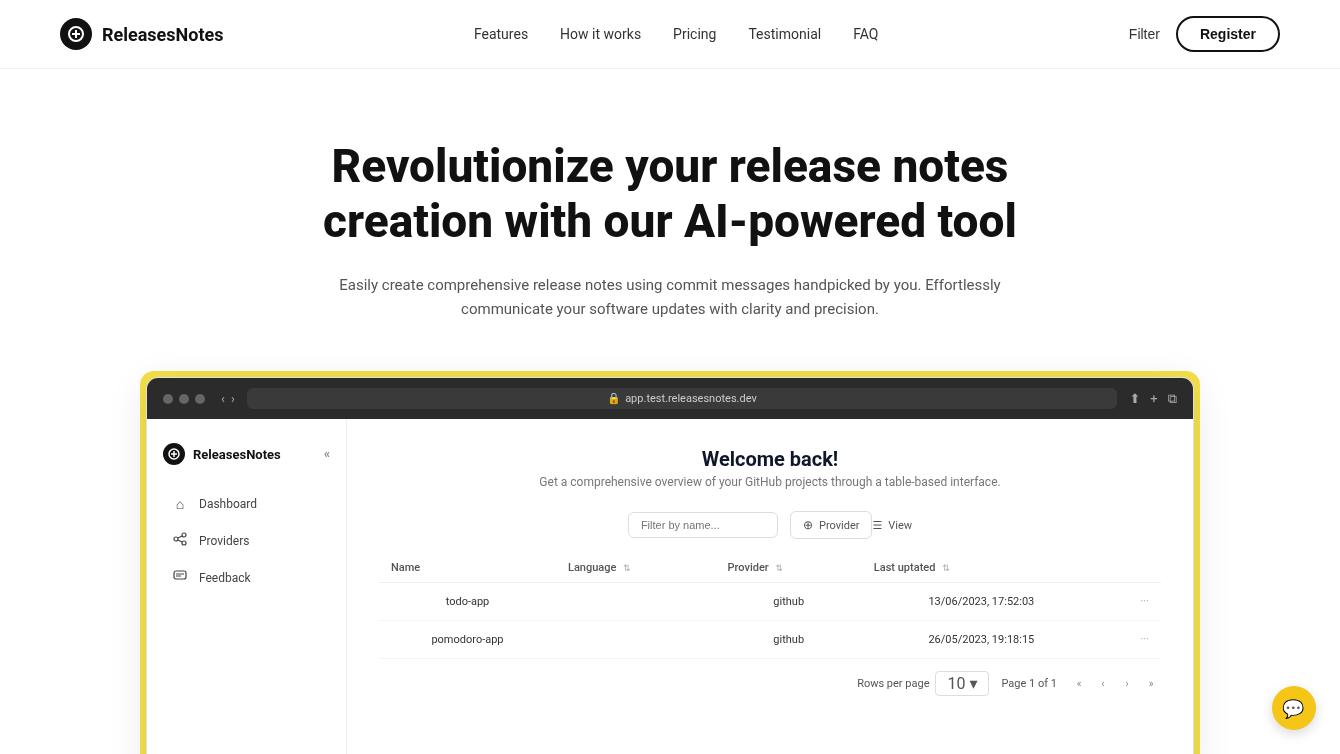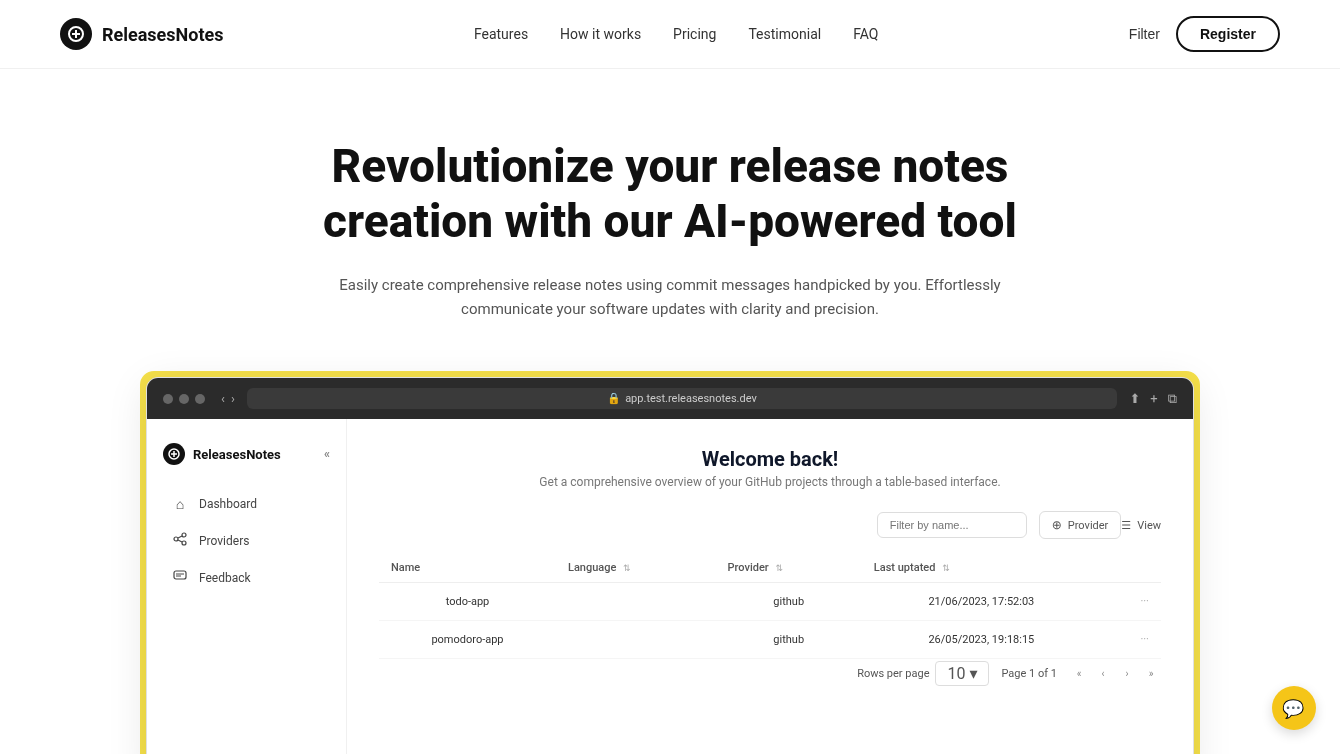--- a/index.html
+++ b/index.html
@@ -229,21 +229,21 @@
     .welcome-subtitle {
       font-size: 12px;
       color: #777;
       margin-bottom: 22px;
     }
 
     
     .filter-bar {
       display: flex;
       align-items: center;
-      justify-content: flex-end;
+      justify-content: center;
       margin-bottom: 14px;
     }
     .filter-left {
       display: flex;
       align-items: center;
       gap: 12px;
     }
     .filter-input {
       border: 1px solid #ddd;
       border-radius: 6px;
@@ -292,21 +292,21 @@
       border-bottom: 1px solid #f5f5f5;
     }
     .sort-icon { font-size: 9px; color: #aaa; margin-left: 4px; }
 
     
     .pagination {
       display: flex;
       align-items: center;
       justify-content: flex-end;
       gap: 12px;
-      margin-top: 2px;
+      margin-top: 12px;
       font-size: 11px;
       color: #555;
     }
     .pagination-btns {
       display: flex;
       gap: 4px;
     }
     .pagination-btn {
       width: 20px;
       height: 20px;
@@ -494,21 +494,21 @@
                     <span class="sort-icon">⇅</span>
                   </th>
                   <th></th>
                 </tr>
               </thead>
               <tbody id="table-body">
               <tr>
       <td>todo-app</td>
       <td></td>
       <td>github</td>
-      <td>21/06/2023, 17:52:03</td>
+      <td>13/06/2023, 17:52:03</td>
       <td style="color:#aaa;text-align:right;cursor:pointer;">···</td>
     </tr>
                   <tr>
       <td>pomodoro-app</td>
       <td></td>
       <td>github</td>
       <td>26/05/2023, 19:18:15</td>
       <td style="color:#aaa;text-align:right;cursor:pointer;">···</td>
     </tr>
                 </tbody>

